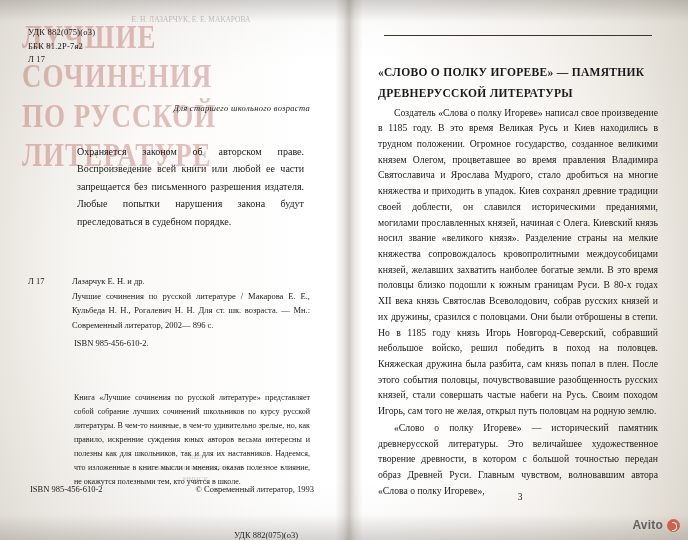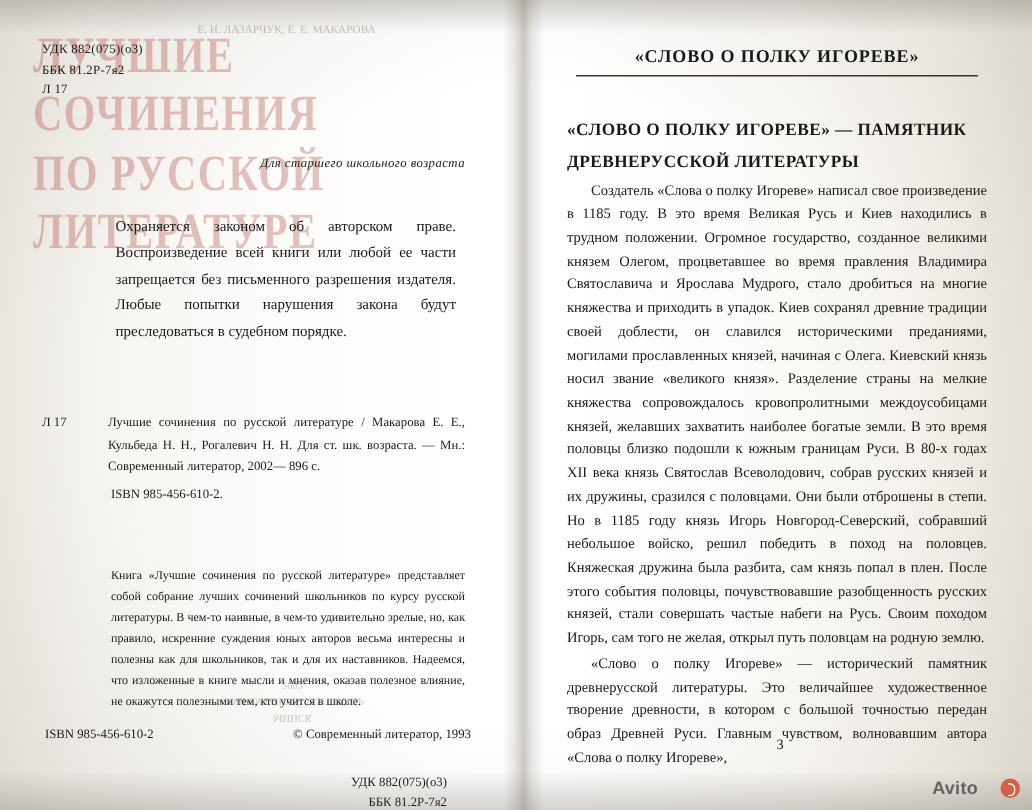--- a/index.html
+++ b/index.html
@@ -235,21 +235,21 @@
     font-size: 9.5px;
   }
 
   
   .watermark {
     position: absolute;
     right: 8px;
     bottom: 8px;
     display: flex;
     align-items: center;
-    gap: 15px;
+    gap: 4px;
     z-index: 10;
     opacity: 0.82;
   }
   .wm-text {
     font-family: "Liberation Sans", sans-serif;
     font-size: 12px;
     font-weight: bold;
     color: #4a4a4a;
     letter-spacing: 0.2px;
   }
@@ -301,20 +301,21 @@
         <div>Л 17</div>
       </div>
 
       <div class="age-note">Для старшего школьного возраста</div>
 
       <div class="copy-block">Охраняется законом об авторском праве. Воспроизведение всей книги или любой ее части запрещается без письменного разрешения издателя. Любые попытки нарушения закона будут преследоваться в судебном порядке.</div>
 
       <div class="authors">
         <div class="sig">Л 17</div>
         <div class="body">
+          <div>Лазарчук Е. Н. и др.</div>
           <div>Лучшие сочинения по русской литературе / Макарова Е. Е., Кульбеда Н. Н., Рогалевич Н. Н. Для ст. шк. возраста. — Мн.: Современный литератор, 2002— 896 с.</div>
         </div>
       </div>
 
       <div class="isbn-line">ISBN 985-456-610-2.</div>
 
       <div class="annot">Книга «Лучшие сочинения по русской литературе» представляет собой собрание лучших сочинений школьников по курсу русской литературы. В чем-то наивные, в чем-то удивительно зрелые, но, как правило, искренние суждения юных авторов весьма интересны и полезны как для школьников, так и для их наставников. Надеемся, что изложенные в книге мысли и мнения, оказав полезное влияние, не окажутся полезными тем, кто учится в школе.</div>
 
       <div class="lp-udk2">
         <div>УДК 882(075)(о3)</div>
@@ -322,21 +323,20 @@
       </div>
     </div>
 
     <div class="lp-footer">
       <div>ISBN 985-456-610-2</div>
       <div>© Современный литератор, 1993</div>
     </div>
   </div>
 
   <div class="right-page">
-    <div class="running-head">«СЛОВО О ПОЛКУ ИГОРЕВЕ»</div>
     <hr class="rule">
 
     <div class="chapter-title">
       <div>«СЛОВО О ПОЛКУ ИГОРЕВЕ» — ПАМЯТНИК</div>
       <div>ДРЕВНЕРУССКОЙ ЛИТЕРАТУРЫ</div>
     </div>
 
     <div class="body-text">
       <p>Создатель «Слова о полку Игореве» написал свое произведение в 1185 году. В это время Великая Русь и Киев находились в трудном положении. Огромное государство, созданное великими князем Олегом, процветавшее во время правления Владимира Святославича и Ярослава Мудрого, стало дробиться на многие княжества и приходить в упадок. Киев сохранял древние традиции своей доблести, он славился историческими преданиями, могилами прославленных князей, начиная с Олега. Киевский князь носил звание «великого князя». Разделение страны на мелкие княжества сопровождалось кровопролитными междоусобицами князей, желавших захватить наиболее богатые земли. В это время половцы близко подошли к южным границам Руси. В 80-х годах XII века князь Святослав Всеволодович, собрав русских князей и их дружины, сразился с половцами. Они были отброшены в степи. Но в 1185 году князь Игорь Новгород-Северский, собравший небольшое войско, решил победить в поход на половцев. Княжеская дружина была разбита, сам князь попал в плен. После этого события половцы, почувствовавшие разобщенность русских князей, стали совершать частые набеги на Русь. Своим походом Игорь, сам того не желая, открыл путь половцам на родную землю.</p>
       <p>«Слово о полку Игореве» — исторический памятник древнерусской литературы. Это величайшее художественное творение древности, в котором с большой точностью передан образ Древней Руси. Главным чувством, волновавшим автора «Слова о полку Игореве»,</p>

